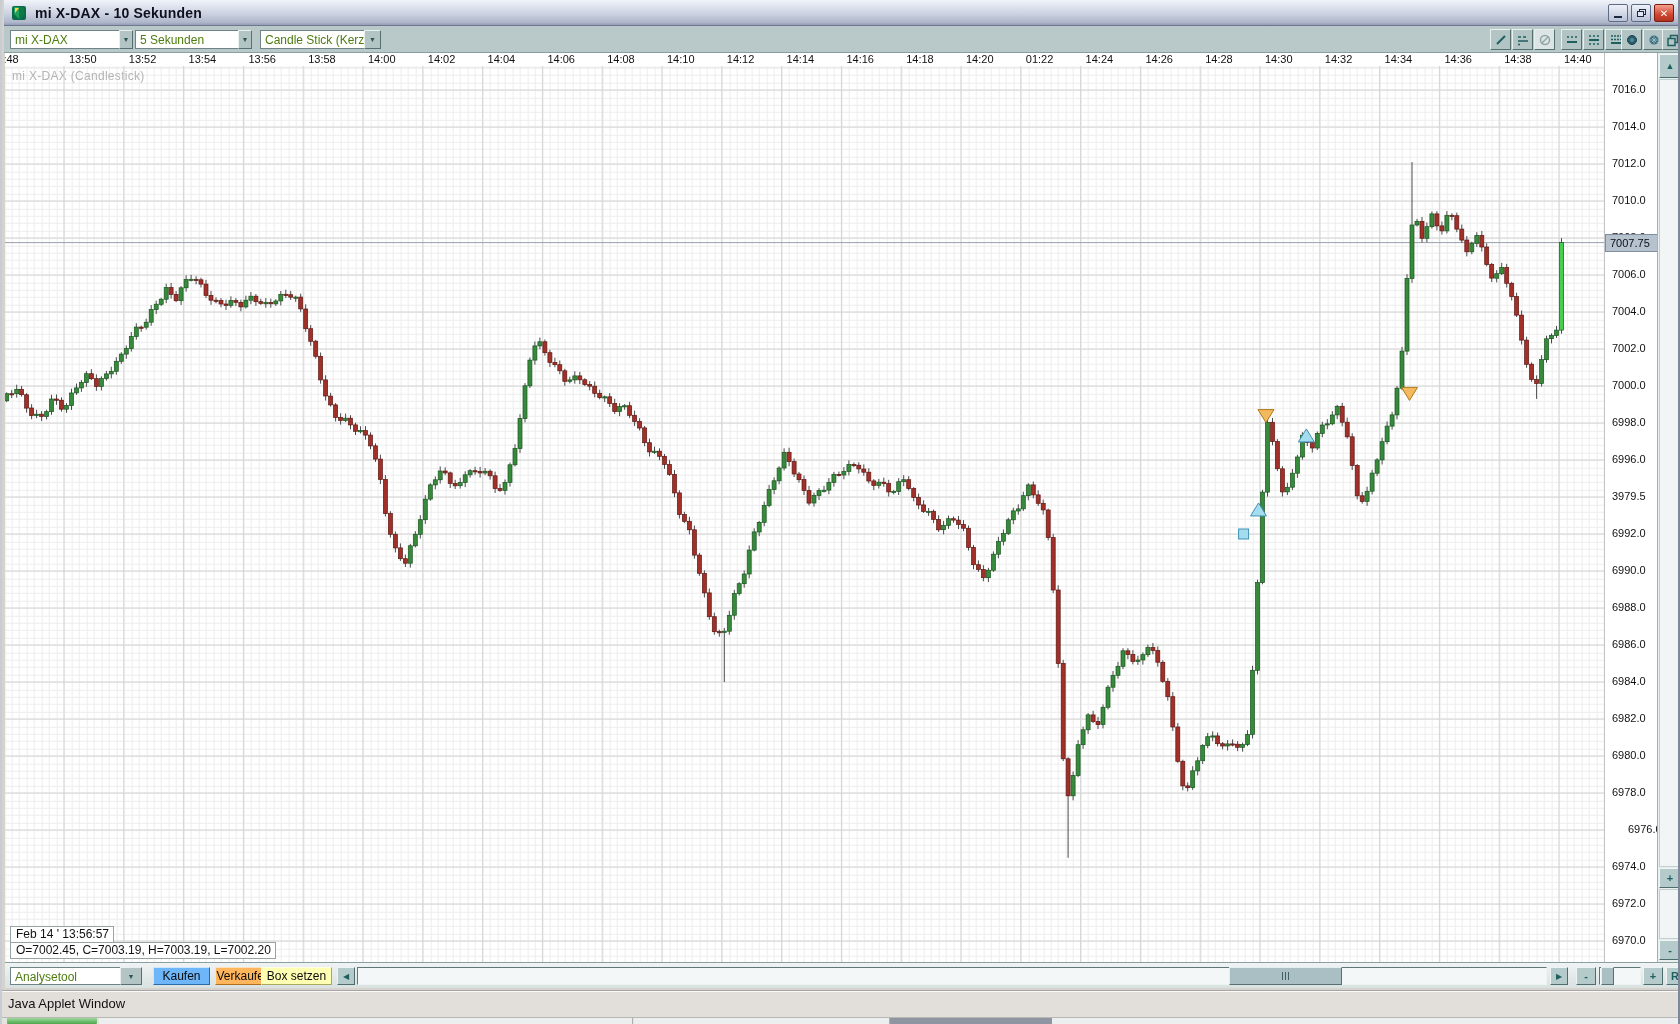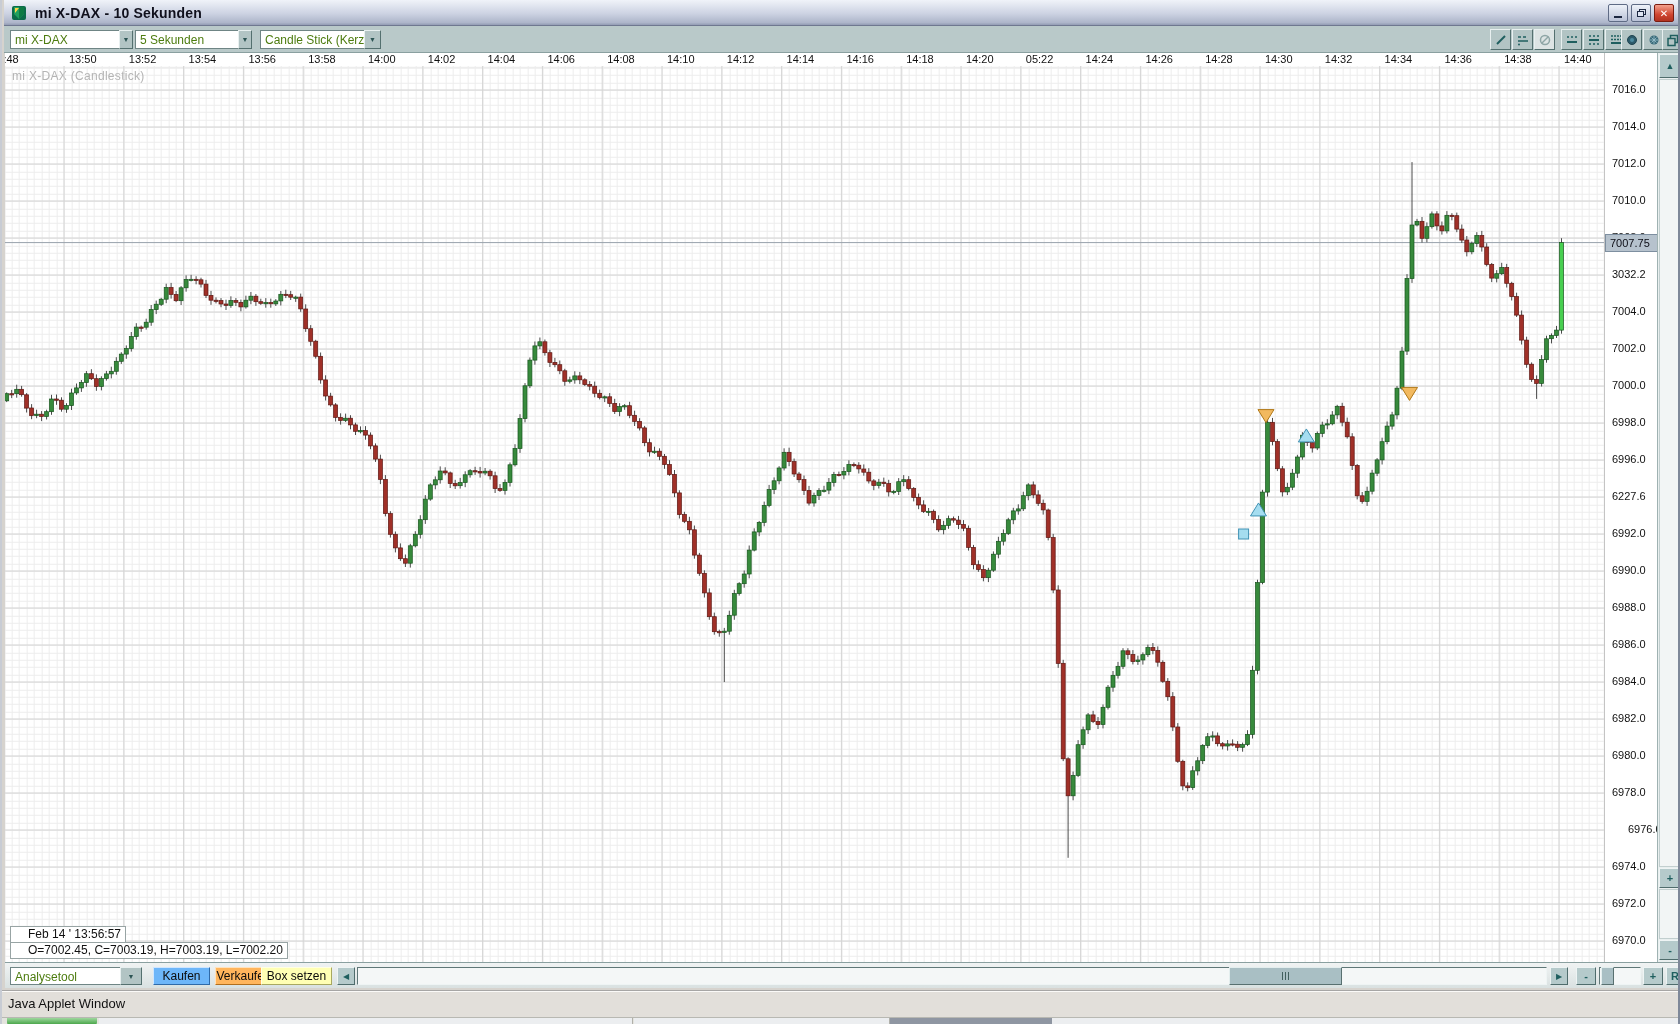--- a/index.html
+++ b/index.html
@@ -39,21 +39,21 @@
   .time-axis{position:absolute;left:3px;top:53px;width:1599px;height:13px;background:#fff;overflow:hidden;}
   .x-tick{position:absolute;top:0;font-size:11px;color:#111;white-space:nowrap;}
   .plot{position:absolute;left:3px;top:66px;width:1599px;height:896px;background:#fff;
     background-image:
       repeating-linear-gradient(to right,#ededed 0 1px,transparent 1px 7.475px),
       repeating-linear-gradient(to bottom,#ededed 0 1px,transparent 1px 7.4px);
     background-position:6.7px 1.8px;overflow:hidden;}
   .watermark{position:absolute;left:7px;top:3px;font-size:12px;color:#b4b4b4;letter-spacing:.3px;}
   .plot svg{position:absolute;left:0;top:0;}
   .tooltip{position:absolute;left:5px;top:860px;font-size:12px;color:#111;z-index:5;}
-  .tooltip .tline{background:#fff;border:1px solid #98a4a4;padding:0 4px 1px 17px;white-space:nowrap;width:max-content;}
+  .tooltip .tline{background:#fff;border:1px solid #98a4a4;padding:0 4px 1px 5px;white-space:nowrap;width:max-content;}
   .tooltip .tline+.tline{margin-top:-1px;}
   
   .price-axis{position:absolute;left:1602px;top:53px;width:53px;height:909px;background:#fff;overflow:hidden;
     border-left:1px solid #c4c4c4;}
   .y-tick{position:absolute;left:7px;font-size:11px;color:#111;}
   .price-chip{position:absolute;left:0;width:53px;height:18px;background:#b6c2cd;border:1px solid #7e8fa0;
     font-size:11px;color:#0c0c14;padding:2px 0 0 4px;z-index:3;}
   
   .vscroll{position:absolute;left:1655px;top:53px;width:25px;height:909px;background:#e9efef;
     border-left:1px solid #9fb2b2;}
@@ -191,21 +191,21 @@
       <div class="x-tick" style="left: 422.8px;">14:02</div>
       <div class="x-tick" style="left: 482.6px;">14:04</div>
       <div class="x-tick" style="left: 542.4px;">14:06</div>
       <div class="x-tick" style="left: 602.2px;">14:08</div>
       <div class="x-tick" style="left: 662px;">14:10</div>
       <div class="x-tick" style="left: 721.8px;">14:12</div>
       <div class="x-tick" style="left: 781.6px;">14:14</div>
       <div class="x-tick" style="left: 841.4px;">14:16</div>
       <div class="x-tick" style="left: 901.2px;">14:18</div>
       <div class="x-tick" style="left: 961px;">14:20</div>
-      <div class="x-tick" style="left: 1020.8px;">05:22</div>
+      <div class="x-tick" style="left: 1020.8px;">01:22</div>
       <div class="x-tick" style="left: 1080.6px;">14:24</div>
       <div class="x-tick" style="left: 1140.4px;">14:26</div>
       <div class="x-tick" style="left: 1200.2px;">14:28</div>
       <div class="x-tick" style="left: 1260px;">14:30</div>
       <div class="x-tick" style="left: 1319.8px;">14:32</div>
       <div class="x-tick" style="left: 1379.6px;">14:34</div>
       <div class="x-tick" style="left: 1439.4px;">14:36</div>
       <div class="x-tick" style="left: 1499.2px;">14:38</div>
       <div class="x-tick" style="left: 1559px;">14:40</div>
     </div>
@@ -902,27 +902,27 @@
     </div>
   </div>
 
   <div class="price-axis" id="price-axis">
     <div class="price-chip" id="price-chip" style="top: 180.625px;">7007.75</div>
   <div class="y-tick" style="top: 30px;">7016.0</div>
       <div class="y-tick" style="top: 67px;">7014.0</div>
       <div class="y-tick" style="top: 104px;">7012.0</div>
       <div class="y-tick" style="top: 141px;">7010.0</div>
       <div class="y-tick" style="top: 178px;">7008.0</div>
-      <div class="y-tick" style="top: 215px;">3032.2</div>
+      <div class="y-tick" style="top: 215px;">7006.0</div>
       <div class="y-tick" style="top: 252px;">7004.0</div>
       <div class="y-tick" style="top: 289px;">7002.0</div>
       <div class="y-tick" style="top: 326px;">7000.0</div>
       <div class="y-tick" style="top: 363px;">6998.0</div>
       <div class="y-tick" style="top: 400px;">6996.0</div>
-      <div class="y-tick" style="top: 437px;">6227.6</div>
+      <div class="y-tick" style="top: 437px;">3979.5</div>
       <div class="y-tick" style="top: 474px;">6992.0</div>
       <div class="y-tick" style="top: 511px;">6990.0</div>
       <div class="y-tick" style="top: 548px;">6988.0</div>
       <div class="y-tick" style="top: 585px;">6986.0</div>
       <div class="y-tick" style="top: 622px;">6984.0</div>
       <div class="y-tick" style="top: 659px;">6982.0</div>
       <div class="y-tick" style="top: 696px;">6980.0</div>
       <div class="y-tick" style="top: 733px;">6978.0</div>
       <div class="y-tick" style="top: 770px; margin-left: 16px;">6976.0</div>
       <div class="y-tick" style="top: 807px;">6974.0</div>

